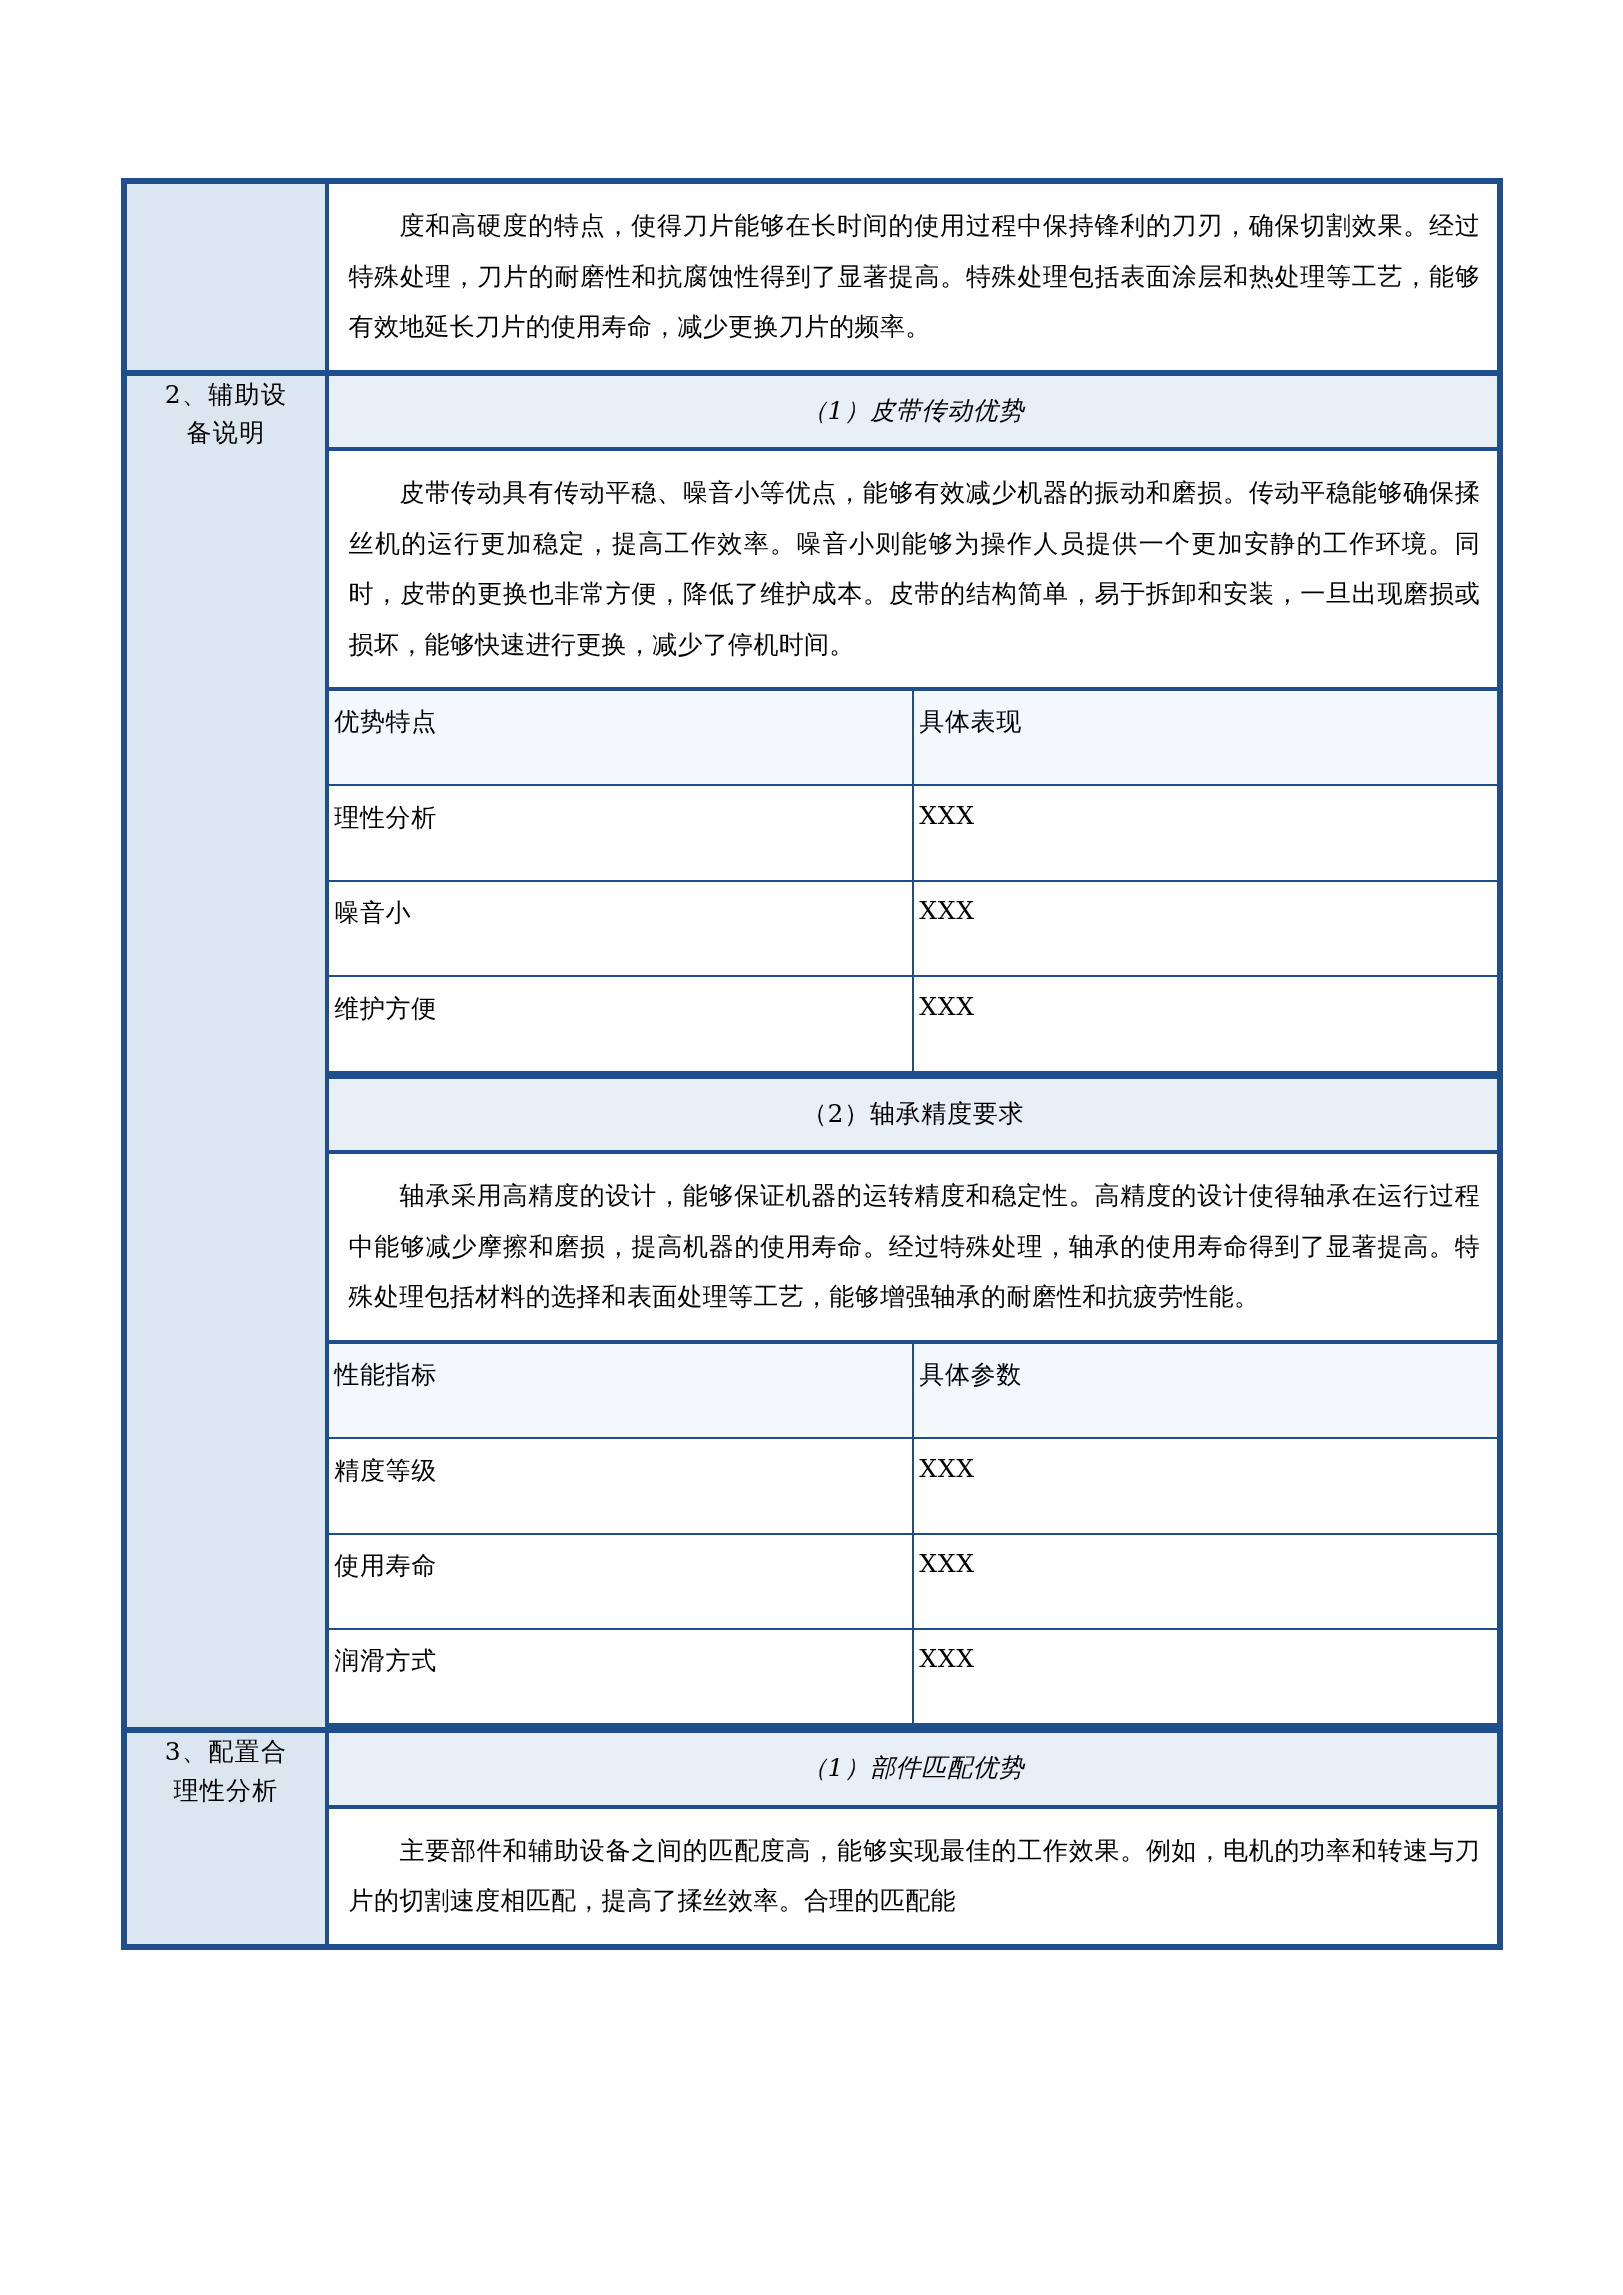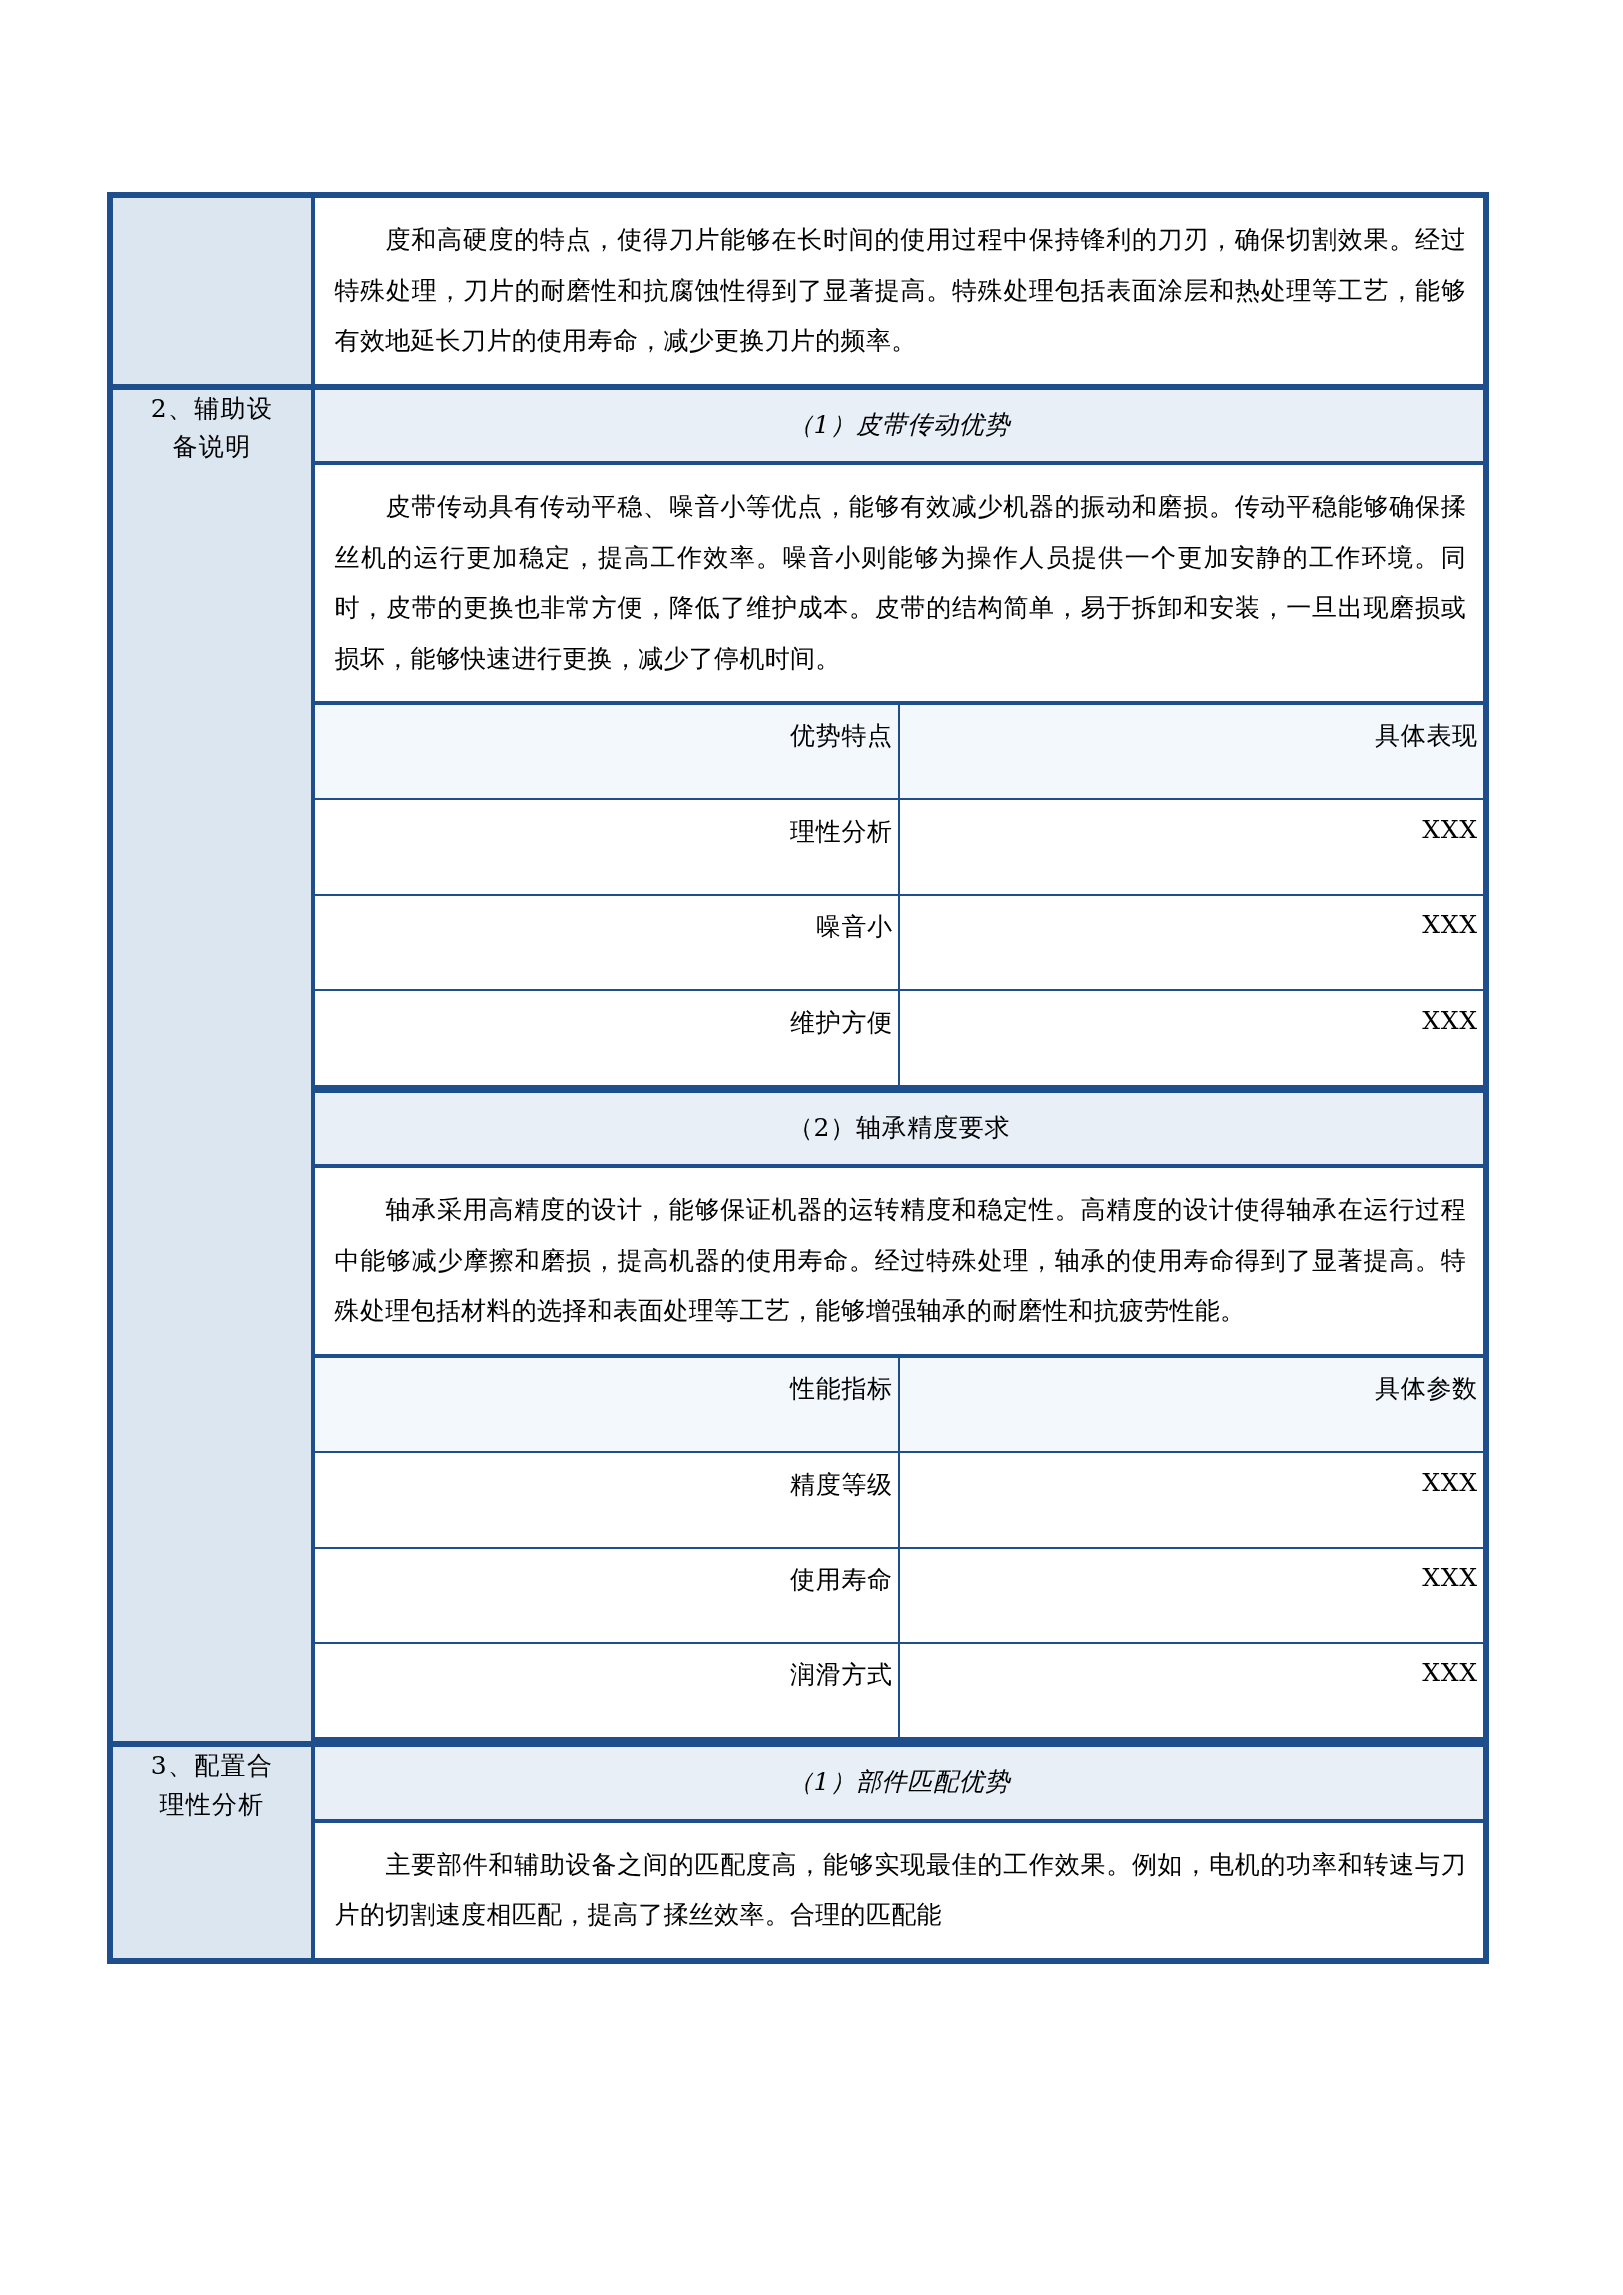--- a/index.html
+++ b/index.html
@@ -18,24 +18,23 @@
   .page {
     position: relative;
     width: 1623px;
     height: 2295px;
     background: #ffffff;
     box-sizing: border-box;
   }
 
   .doc-table-wrap {
     position: absolute;
-    left: 107px;
+    left: 121px;
     top: 178px;
     width: 1382px;
-    margin-top: 14px;
   }
 
   
   table.doc {
     border-collapse: collapse;
     width: 1382px;
     table-layout: fixed;
     border: 6.5px solid #1F4E8C;
   }
   table.doc > tbody > tr > td {
@@ -106,21 +105,21 @@
     border-collapse: collapse;
     width: 100%;
     table-layout: fixed;
     border-top: 4.6px solid #1F4E8C;
     border-bottom: 4.6px solid #1F4E8C;
   }
   table.inner td {
     border: 2px solid #1F4E8C;
     font-size: 25px;
     color: #000000;
-    text-align: right;
+    text-align: left;
     vertical-align: top;
     padding: 14.4px 5.2px 46px 5.2px;
     letter-spacing: 0.7px;
     height: 77px;
     box-sizing: border-box;
   }
   table.inner tr.head td {
     background: #F2F8FC;
     border-top: none;
   }

